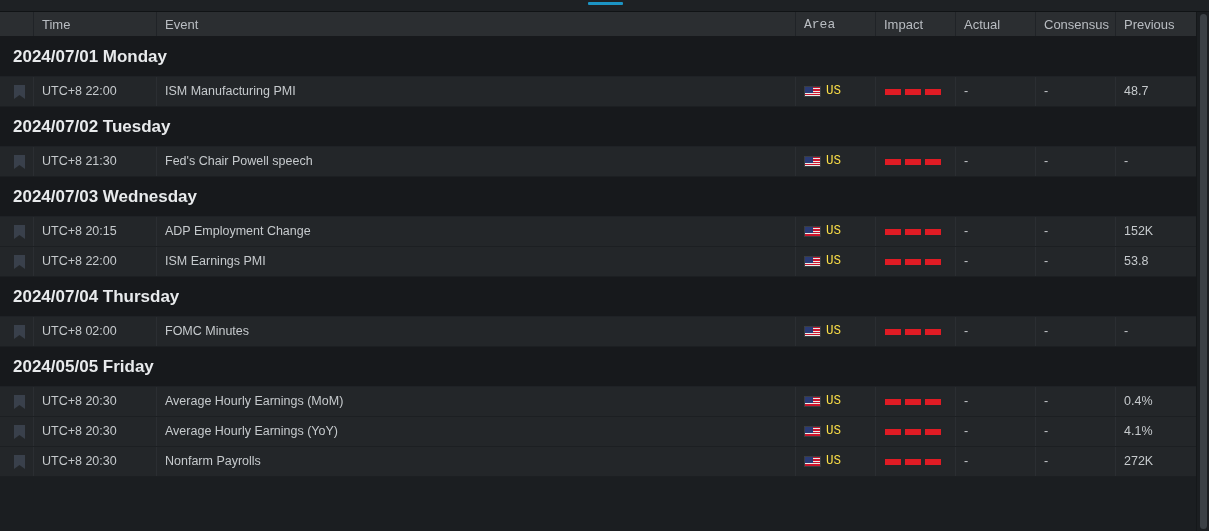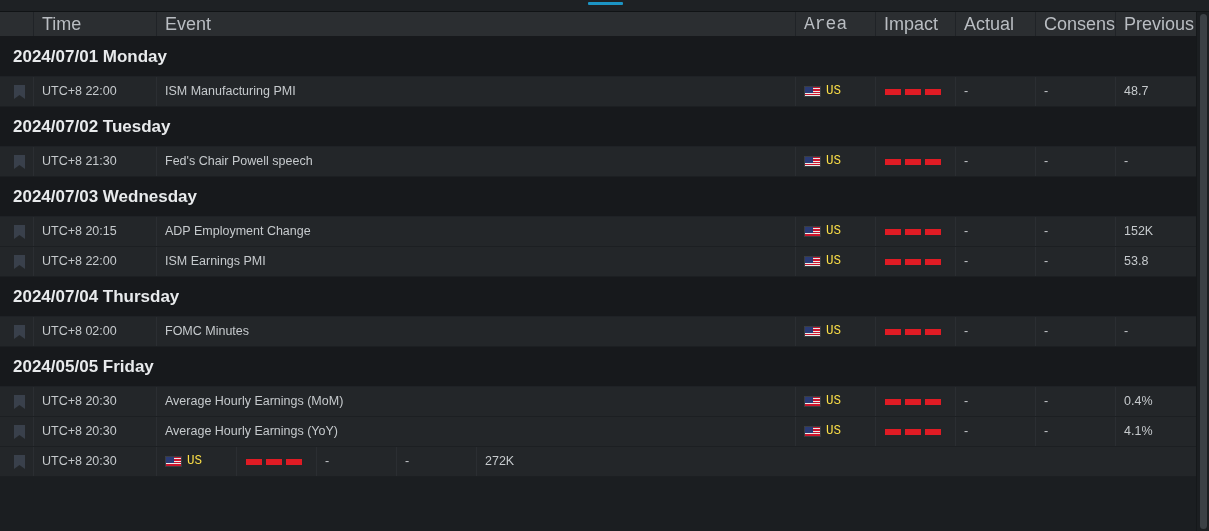--- a/index.html
+++ b/index.html
@@ -22,21 +22,21 @@
   }
 
   
   .table { position: absolute; top: 12px; left: 0; width: 1196px; }
 
   .row { display: flex; width: 1196px; align-items: stretch; }
 
   
   .hrow { height: 25px; background: #2b2e31; border-bottom: 1px solid #17191c; }
   .hrow .cell {
-    color: #b9bdc2; font-size: 18px; line-height: 25px;
+    color: #b9bdc2; font-size: 13px; line-height: 25px;
     border-right: 1px solid #202327; padding-left: 8px;
     white-space: nowrap; overflow: hidden;
   }
   .hrow .cell.c-bookmark { border-right: 1px solid #202327; }
 
   
   .drow { height: 40px; background: #17191c; border-bottom: 1px solid #1f2226; }
   .drow .date-label {
     color: #e8eaec; font-size: 17px; font-weight: bold;
     line-height: 40px; padding-left: 13px; white-space: nowrap;
@@ -301,20 +301,21 @@
         </div>
         <div class="cell c-actual dash">-</div>
         <div class="cell c-consensus dash">-</div>
         <div class="cell c-previous">4.1%</div>
       </div>
       <div class="row erow">
         <div class="cell c-bookmark">
           <div class="bookmark-icon"></div>
         </div>
         <div class="cell c-time">UTC+8 20:30</div>
+        <div class="cell c-event">Nonfarm Payrolls</div>
         <div class="cell c-area">
           <div class="area-inner">
             <span class="flag-us"></span>
             <span class="area-label">US</span>
           </div>
         </div>
         <div class="cell c-impact">
           <div class="impact-inner">
             <span class="ibar"></span>
             <span class="ibar"></span>

